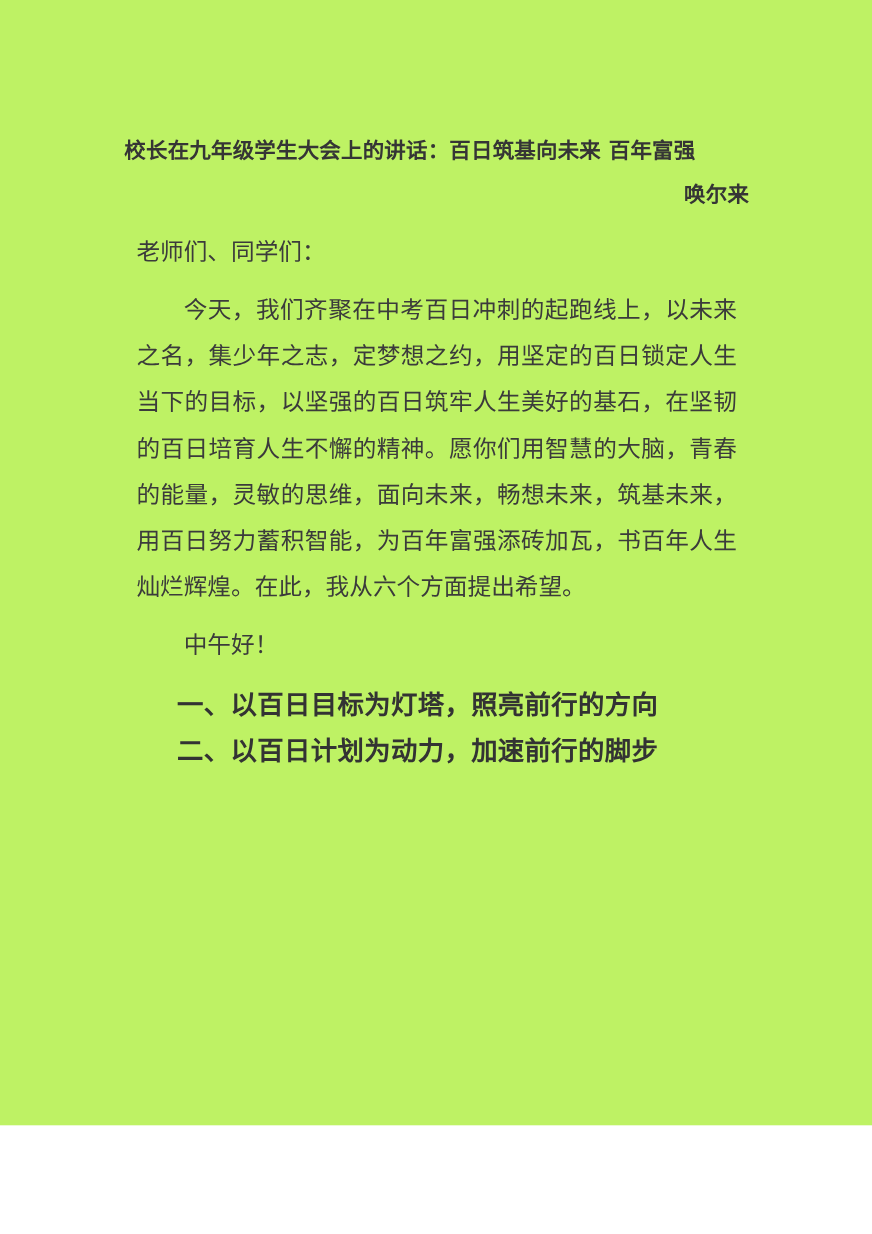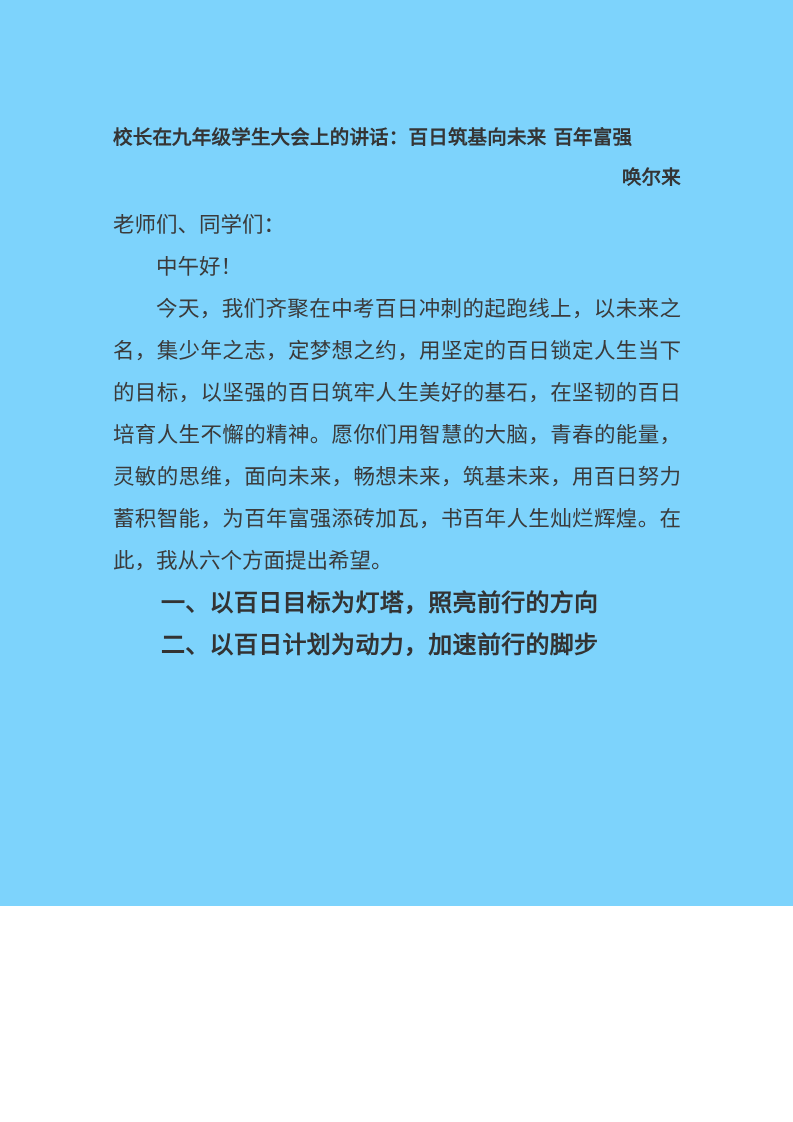--- a/index.html
+++ b/index.html
@@ -16,22 +16,22 @@
     font-family: "DejaVu Sans", "Liberation Sans", sans-serif;
     color: #3b3b3b;
     -webkit-font-smoothing: antialiased;
   }
 
   .page {
     position: absolute;
     top: 0;
     left: 0;
     width: 793px;
-    height: 906px;
-    background: #7dd3fc;
+    height: 1023px;
+    background: #bef264;
     box-sizing: border-box;
   }
 
   .doc-body {
     position: absolute;
     left: 113px;
     top: 118px;
     width: 568px;
   }
 
@@ -54,21 +54,21 @@
   .doc-title .title-line-2 {
     display: block;
     text-align: right;
   }
 
   
   .para {
     font-size: 21.5px;
     line-height: 42px;
     color: #3b3b3b;
-    margin: 0;
+    margin: 11px;
     text-align: justify;
     text-justify: inter-character;
     letter-spacing: 0px;
     word-break: break-all;
   }
   .para.salutation {
     text-indent: 0;
   }
   .para.indent {
     text-indent: 2em;
@@ -92,23 +92,23 @@
 <div class="page">
   <div class="doc-body">
 
     <h1 class="doc-title">
       <span class="title-line-1">校长在九年级学生大会上的讲话：百日筑基向未来 百年富强</span>
       <span class="title-line-2">唤尔来</span>
     </h1>
 
     <p class="para salutation">老师们、同学们：</p>
 
+    <p class="para indent">今天，我们齐聚在中考百日冲刺的起跑线上，以未来之名，集少年之志，定梦想之约，用坚定的百日锁定人生当下的目标，以坚强的百日筑牢人生美好的基石，在坚韧的百日培育人生不懈的精神。愿你们用智慧的大脑，青春的能量，灵敏的思维，面向未来，畅想未来，筑基未来，用百日努力蓄积智能，为百年富强添砖加瓦，书百年人生灿烂辉煌。在此，我从六个方面提出希望。</p>
+
     <p class="para indent">中午好！</p>
-
-    <p class="para indent">今天，我们齐聚在中考百日冲刺的起跑线上，以未来之名，集少年之志，定梦想之约，用坚定的百日锁定人生当下的目标，以坚强的百日筑牢人生美好的基石，在坚韧的百日培育人生不懈的精神。愿你们用智慧的大脑，青春的能量，灵敏的思维，面向未来，畅想未来，筑基未来，用百日努力蓄积智能，为百年富强添砖加瓦，书百年人生灿烂辉煌。在此，我从六个方面提出希望。</p>
 
     <p class="section-heading">一、以百日目标为灯塔，照亮前行的方向</p>
 
 
     <p class="section-heading">二、以百日计划为动力，加速前行的脚步</p>
 
   </div>
 </div>
 
 </body></html>

